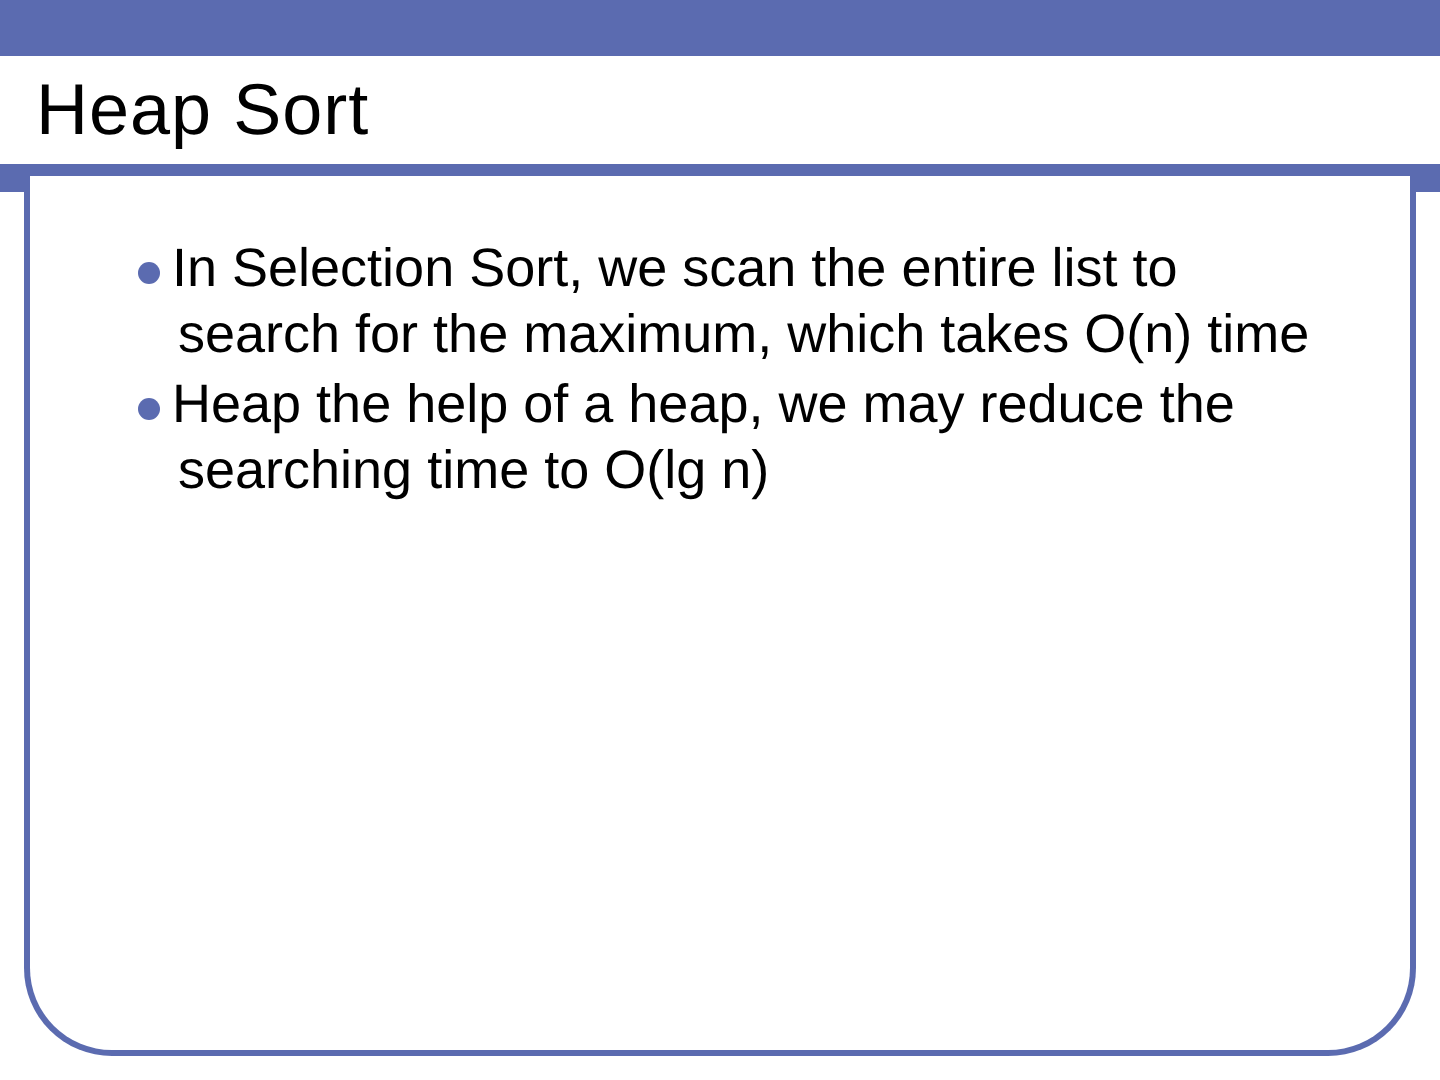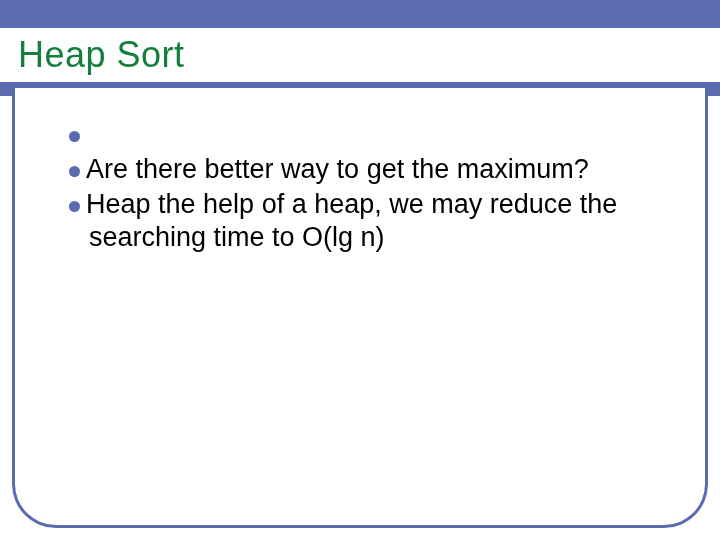--- a/index.html
+++ b/index.html
@@ -20,21 +20,21 @@
     top: 28px; left: 0; right: 0;
     height: 54px;
     background: #ffffff;
     padding-left: 18px;
     display: flex;
     align-items: center;
   }
   .title-area h1 {
     font-size: 36px;
     font-weight: normal;
-    color: #15803d;
+    color: #000000;
     letter-spacing: 0.5px;
   }
   .divider-band {
     position: absolute;
     top: 82px; left: 0; right: 0;
     height: 14px;
     background: #5b6bb0;
   }
   .divider-line {
     position: absolute;
@@ -83,22 +83,19 @@
 <div class="title-area">
   <h1>Heap Sort</h1>
 </div>
 
 <div class="divider-line"></div>
 <div class="divider-band"></div>
 
 <div class="content-frame">
   <div class="content-inner">
     <div class="bullet-item">
-      <span class="bullet-dot"></span>
-    </div>
-    <div class="bullet-item">
-      <span class="bullet-dot"></span><span>Are there better way to get the maximum?</span>
+      <span class="bullet-dot"></span><span>In Selection Sort, we scan the entire list to search for the maximum, which takes O(n) time</span>
     </div>
     <div class="bullet-item">
       <span class="bullet-dot"></span><span>Heap the help of a heap, we may reduce the searching time to O(lg n)</span>
     </div>
   </div>
 </div>
 
 </body></html>

